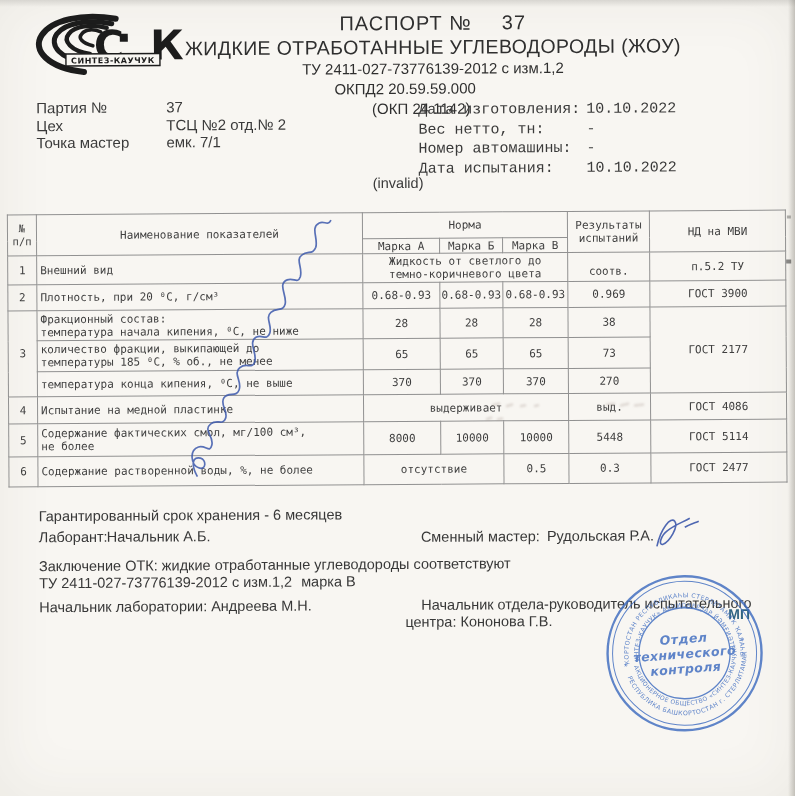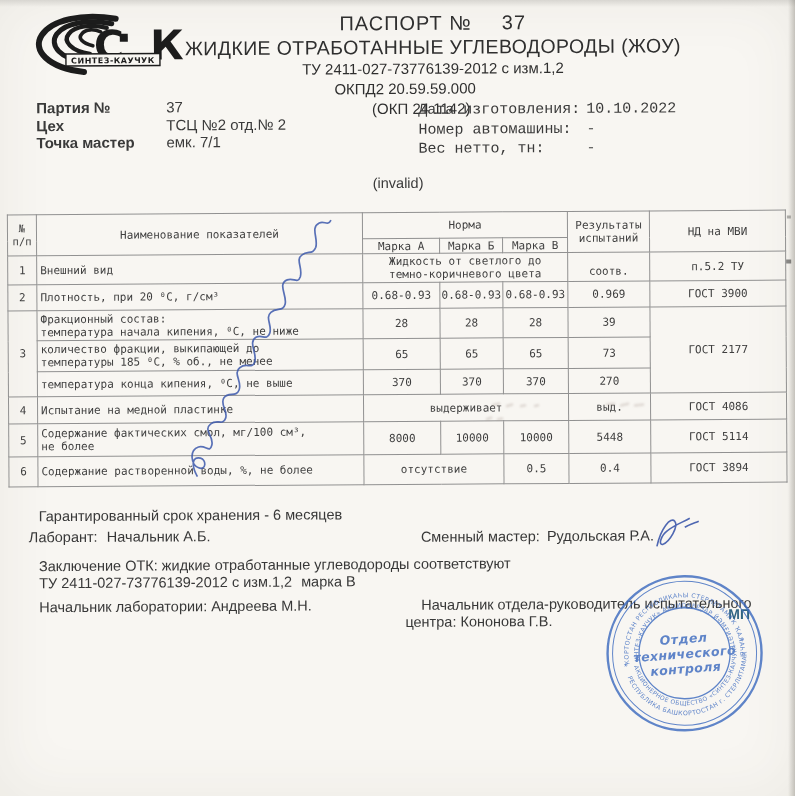--- a/index.html
+++ b/index.html
@@ -21,21 +21,21 @@
   .t-passport{font-size:20px;letter-spacing:1px;}
   .t-passport .num{margin-left:30px;}
   .t-main{font-size:19.5px;letter-spacing:.4px;margin-top:1px;}
   .t-tu{font-size:15px;margin-top:1px;}
   .t-okpd{font-size:15px;margin-top:3px;transform:translateX(-28px);}
   .t-okp{font-size:15px;margin-top:3px;transform:translateX(-12px);}
 
   
   .info-left{position:absolute;left:38px;top:97px;font-size:15px;}
   .info-left .row{height:17.5px;}
-  .info-left .lbl{display:inline-block;width:130px;font-weight:bold;}
+  .info-left .lbl{display:inline-block;width:130px;}
   .info-right{position:absolute;left:420px;top:102px;font-size:15px;}
   .info-right .row{height:19.5px;font-family:Liberation Mono, monospace;}
   .info-right .lbl{display:inline-block;width:168px;}
   .invalid{position:absolute;left:374px;top:175px;font-size:14.5px;}
 
   
   table.spec{position:absolute;left:8px;top:212px;width:779px;
       border-collapse:collapse;table-layout:fixed;
       font-family:"DejaVu Sans Mono","Liberation Mono",monospace;
       font-size:11px;color:#3f3f3f;}
@@ -93,22 +93,23 @@
     <div class="t-okp">(ОКП 24 1142)</div>
   </div>
 
   <div class="info-left">
     <div class="row"><span class="lbl">Партия №</span><span>37</span></div>
     <div class="row"><span class="lbl">Цех</span><span>ТСЦ №2 отд.№ 2</span></div>
     <div class="row"><span class="lbl">Точка мастер</span><span>емк. 7/1</span></div>
   </div>
   <div class="info-right">
     <div class="row"><span class="lbl">Дата изготовления:</span><span>10.10.2022</span></div>
+    <div class="row"><span class="lbl">Вес нетто, тн:</span><span>-</span></div>
     <div class="row"><span class="lbl">Номер автомашины:</span><span>-</span></div>
-    <div class="row"><span class="lbl">Вес нетто, тн:</span><span>-</span></div>
+    <div class="row"><span class="lbl">Дата испытания:</span><span>10.10.2022</span></div>
   </div>
   <div class="invalid">(invalid)</div>
 
   <table class="spec">
     <colgroup>
       <col style="width:29px">
           <col style="width:326px">
           <col style="width:77px">
       <col style="width:63px">
           <col style="width:65px">
@@ -147,21 +148,21 @@
       <td class="ctr">0.969</td>
       <td class="ctr">ГОСТ 3900</td>
     </tr>
     <tr style="height:30px">
       <td class="num" rowspan="3">3</td>
       <td class="name pre">Фракционный состав:
 температура начала кипения, ⁰С, не ниже</td>
       <td class="ctr">28</td>
       <td class="ctr">28</td>
       <td class="ctr">28</td>
-      <td class="ctr">39</td>
+      <td class="ctr">38</td>
       <td class="ctr" rowspan="3">ГОСТ 2177</td>
     </tr>
     <tr style="height:31px">
       <td class="name pre">количество фракции, выкипающей до
 температуры 185 ⁰С, % об., не менее</td>
       <td class="ctr">65</td>
       <td class="ctr">65</td>
       <td class="ctr">65</td>
       <td class="ctr">73</td>
     </tr>
@@ -187,28 +188,28 @@
       <td class="ctr">10000</td>
       <td class="ctr">10000</td>
       <td class="ctr">5448</td>
       <td class="ctr">ГОСТ 5114</td>
     </tr>
     <tr style="height:30px">
       <td class="num">6</td>
       <td class="name">Содержание растворенной воды, %, не более</td>
       <td colspan="2" class="ctr">отсутствие</td>
       <td class="ctr">0.5</td>
-      <td class="ctr">0.4</td>
-      <td class="ctr">ГОСТ 3894</td>
+      <td class="ctr">0.3</td>
+      <td class="ctr">ГОСТ 2477</td>
     </tr>
   </tbody>
       </table>
 
   <div class="f" style="left:38px;top:506px">Гарантированный срок хранения - 6 месяцев</div>
-  <div class="f" style="left:28px;top:527px">Лаборант:</div>
+  <div class="f" style="left:38px;top:527px">Лаборант:</div>
   <div class="f" style="left:106px;top:527px">Начальник А.Б.</div>
   <div class="f" style="left:420px;top:529px">Сменный мастер:</div>
   <div class="f" style="left:546px;top:529px">Рудольская Р.А.</div>
   <div class="f" style="left:38px;top:556px">Заключение ОТК:  жидкие отработанные углеводороды соответствуют</div>
   <div class="f" style="left:38px;top:573px">ТУ 2411-027-73776139-2012 с изм.1,2</div>
   <div class="f" style="left:300px;top:573px">марка В</div>
   <div class="f" style="left:38px;top:597px">Начальник лаборатории: Андреева М.Н.</div>
   <div class="f" style="left:420px;top:597px">Начальник отдела-руководитель испытательного</div>
   <div class="f" style="left:404px;top:614px">центра: Кононова Г.В.</div>
   <div class="mp">МП</div>

